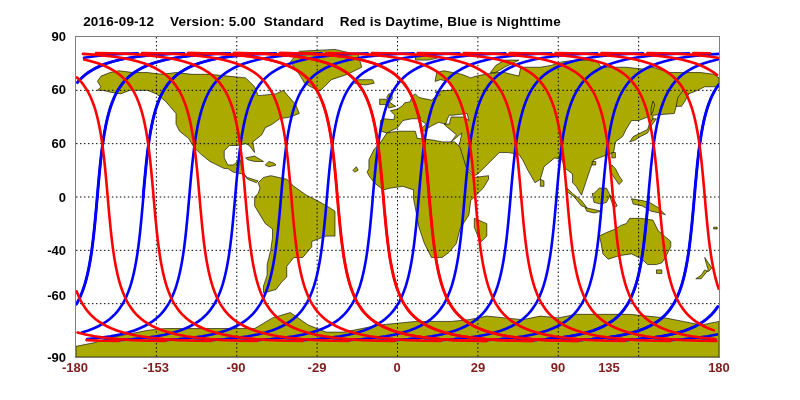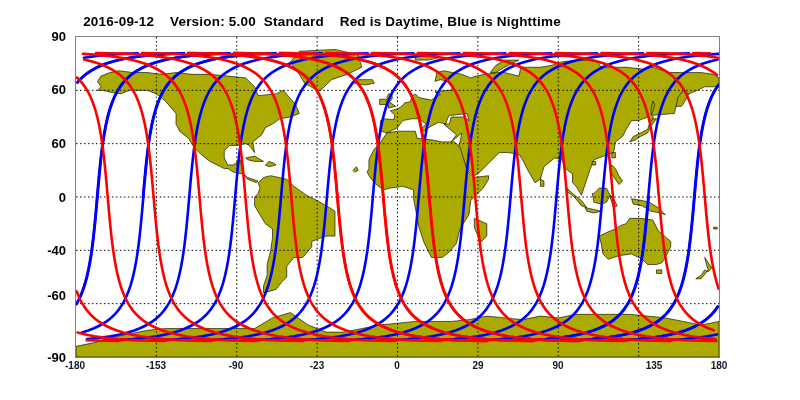--- a/index.html
+++ b/index.html
@@ -21,46 +21,46 @@
     overflow:hidden;
   }
   #svgwrap{position:absolute;left:0;top:0;width:100%;height:100%;}
   svg.layer{position:absolute;left:0;top:0;width:100%;height:100%;display:block;}
   .ytick{
     position:absolute;left:0px;width:66px;text-align:right;
     font-size:13px;font-weight:bold;color:#000;
   }
   .xtick{
     position:absolute;top:360px;width:80px;text-align:center;
-    font-size:10px;font-weight:bold;color:#0f172a;
+    font-size:13px;font-weight:bold;color:#7f1d1d;
   }
 </style>
 </head>
 <body>
 
 <div id="root">
 
   <div id="title">2016-09-12    Version: 5.00  Standard    Red is Daytime, Blue is Nighttime</div>
 
   <div class="ytick" style="top:29px">90</div>
   <div class="ytick" style="top:82px">60</div>
   <div class="ytick" style="top:136px">60</div>
   <div class="ytick" style="top:190px">0</div>
   <div class="ytick" style="top:243px">-40</div>
   <div class="ytick" style="top:288px">-60</div>
   <div class="ytick" style="top:350px">-90</div>
 
   <div class="xtick" style="left:35px">-180</div>
   <div class="xtick" style="left:116px">-153</div>
   <div class="xtick" style="left:196px">-90</div>
-  <div class="xtick" style="left:277px">-23</div>
+  <div class="xtick" style="left:277px">-29</div>
   <div class="xtick" style="left:357px">0</div>
   <div class="xtick" style="left:438px">29</div>
   <div class="xtick" style="left:518px">90</div>
-  <div class="xtick" style="left:614px">135</div>
+  <div class="xtick" style="left:569px">135</div>
   <div class="xtick" style="left:679px">180</div>
 
   <div id="plot">
     <div id="svgwrap">
 
       <svg class="layer" id="map-layer" viewBox="-180 -90 360 180" preserveAspectRatio="none">
           <g transform="scale(1,-1)" fill="#AAAA00" stroke="#000000" stroke-width="0.35" stroke-linejoin="round">
             <polygon points="-10,36 -9.5,43 -8,44 -2,43.5 -1.5,46 -4,48.5 0,49.5 3,51.5 4,53 7,53.5 8.5,57 10,58 12,56 14,55.5 19,54.5 21,56 24,57.5 21,59 23,59.5 28,60 30,60 31,62 29,65 24,66 21,65 22,70 26,71 31,70 36,69 41,67 44,68 49,69 56,70 60,70 68,68 69,73 74,73 80,73 86,74 92,76 100,77 106,77 112,76 114,73 122,73 128,73 137,72 143,73 152,70 159,70 163,70 170,70 177,69 180,67 180,62 172,62 168,60 163,58 160,54 156,51 155,47 143,46 143,42 140,45 135,43 131,43 128,38 126,34 122,31 121,25 110,21 108,16 106,10 103,1 100,6 98,8 98,13 94,16 92,21 88,22 82,17 80,10 77,8 73,15 70,21 68,24 62,25 57,25 52,20 45,13 43,12 38,17 35,23 34,28 35,31 36,36 30,31 33,35 27,40 26,41 29,41 30,45 37,45 40,43 39,47 31,46 29,46 28,44 27,41 23,42 19,40 16,38 15,37 13,38 16,41 12,44 13,45 12,44 10,44 8,44 3,43 0,39 -6,36 -9,37"></polygon>
             <polygon points="-17,14 -16,16 -16,21 -13,27 -10,30 -6,36 0,37 10,37 11,33 20,32 25,31 32,31 35,28 39,15 43,11 51,12 51,10 48,5 43,0 41,-2 40,-10 35,-18 33,-26 29,-31 25,-34 19,-34 18,-32 15,-26 12,-17 9,-1 9,4 3,6 -4,5 -8,4 -13,8 -16,12"></polygon>
             <polygon points="43,-12 50,-15 50,-22 47,-25 45,-22 43,-17"></polygon>

